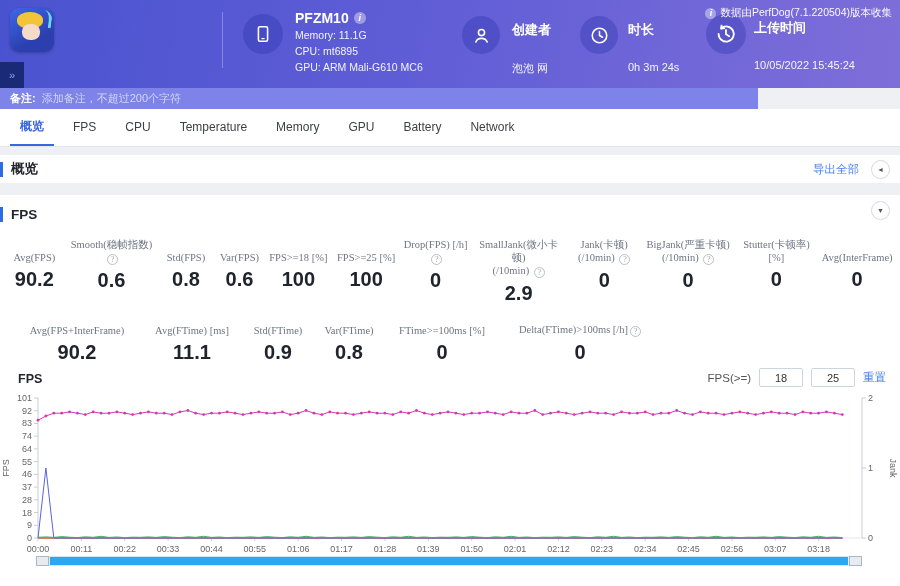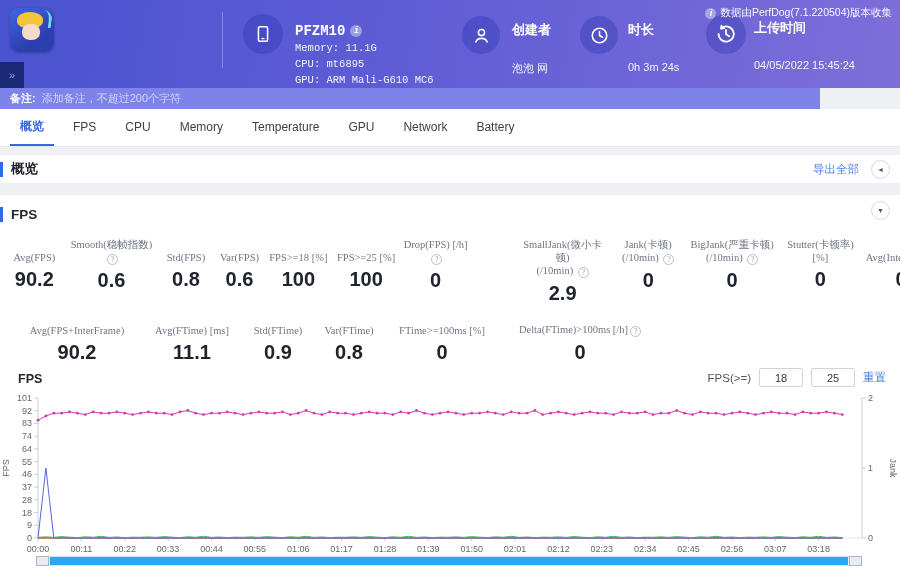--- a/index.html
+++ b/index.html
@@ -19,33 +19,33 @@
   .app-info { position:absolute; left:64px; top:9px; }
   .app-title { font-size:15px; font-weight:bold; margin-bottom:5px; }
   .app-line { font-size:10.5px; color:rgba(255,255,255,.92); line-height:14px; display:flex; align-items:center; gap:4px; }
   .app-pkg { font-size:10.5px; color:rgba(255,255,255,.92); margin-top:3px; }
   .hdr-divider { position:absolute; left:222px; top:12px; width:1px; height:56px; background:rgba(255,255,255,.28); }
   .hcircle { position:absolute; border-radius:50%; background:rgba(40,48,170,.35); display:flex; align-items:center; justify-content:center; }
   .device-circle { left:243px; top:14px; width:40px; height:40px; }
   .creator-circle { left:462px; top:16px; width:38px; height:38px; }
   .duration-circle { left:580px; top:16px; width:38px; height:38px; }
   .upload-circle { left:706px; top:14px; width:40px; height:40px; }
-  .device-text { position:absolute; left:295px; top:23px;font-family:Liberation Mono, monospace; }
+  .device-text { position:absolute; left:295px; top:10px; }
   .device-name { font-size:14px; font-weight:bold; display:flex; align-items:center; gap:5px; }
   .device-line { font-size:10.5px; color:rgba(255,255,255,.92); margin-top:3px; line-height:13px; }
   .info-dot { display:inline-flex; width:12px; height:12px; border-radius:50%; background:rgba(255,255,255,.4);
     color:#fff; font-size:9px; font-weight:bold; align-items:center; justify-content:center; font-style:italic; }
   .hcol-text { position:absolute; }
   .creator-text { left:512px; top:21px; } .duration-text { left:628px; top:21px; } .upload-text { left:754px; top:19px; }
   .hcol-label { font-size:13px; font-weight:bold; }
   .hcol-value { font-size:11px; color:rgba(255,255,255,.92); margin-top:22px; }
   .collect-note { position:absolute; right:8px; top:6px; font-size:10.5px; color:rgba(255,255,255,.95); display:flex; align-items:center; gap:4px; }
 
   
-  .note-bar { width:820px; height:21px; background:#7d83e8; display:flex; align-items:center; padding-left:10px; font-size:11px; }
+  .note-bar { width:758px; height:21px; background:#7d83e8; display:flex; align-items:center; padding-left:10px; font-size:11px; }
   .note-label { color:#fff; font-weight:bold; margin-right:6px; }
   .note-placeholder { color:rgba(255,255,255,.65); }
 
   
   .tabs { width:900px; height:38px; background:#fff; border-bottom:1px solid #e4e7ec; display:flex; align-items:stretch; padding-left:10px; }
   .tab { font-size:12px; color:#3c3f44; padding:0 10px; margin-right:9px; display:flex; align-items:center; cursor:pointer; border-bottom:2px solid transparent; }
   .tab.active { color:#3a66e0; font-weight:bold; border-bottom-color:#3a66e0; }
 
   .gap1 { height:8px; } .gap2 { height:12px; }
 
@@ -142,43 +142,43 @@
 
     <div class="hcircle upload-circle">
       <svg width="24" height="24" viewBox="0 0 24 24">
         <path d="M4.6 12 a7.6 7.6 0 1 0 2.6-5.7" stroke="#fff" stroke-width="1.8" fill="none" stroke-linecap="round"></path>
         <path d="M7.6 2.8 L7.1 6.6 L10.9 6.1" stroke="#fff" stroke-width="1.8" fill="none" stroke-linejoin="round"></path>
         <path d="M12 8 V12.3 l3.2 1.9" stroke="#fff" stroke-width="1.8" fill="none" stroke-linecap="round"></path>
       </svg>
     </div>
     <div class="hcol-text upload-text">
       <div class="hcol-label">上传时间</div>
-      <div class="hcol-value">04/05/2022 15:45:24</div>
+      <div class="hcol-value">10/05/2022 15:45:24</div>
     </div>
 
     <div class="collect-note">
       <span class="info-dot" style="width:11px;height:11px;">i</span>
       <span>数据由PerfDog(7.1.220504)版本收集</span>
     </div>
   </div>
 
   <div class="note-bar">
     <span class="note-label">备注:</span>
     <span class="note-placeholder">添加备注，不超过200个字符</span>
   </div>
 
   <div class="tabs" id="tabs">
       <div class="tab active">概览</div>
       <div class="tab">FPS</div>
       <div class="tab">CPU</div>
+      <div class="tab">Temperature</div>
       <div class="tab">Memory</div>
-      <div class="tab">Temperature</div>
       <div class="tab">GPU</div>
+      <div class="tab">Battery</div>
       <div class="tab">Network</div>
-      <div class="tab">Battery</div>
     </div>
 
   <div class="gap1"></div>
 
   <div class="overview-bar">
     <div class="accent"></div>
     <div class="sec-title">概览</div>
     <div class="bar-right">
       <span class="link">导出全部</span>
       <span class="circle-btn">◄</span>
@@ -232,21 +232,21 @@
             <span>FPS&gt;=25 [%]</span>
           </div>
           <div class="mval">100</div>
         </div>
         <div class="mcell" style="flex: 0 0 7.8%;">
           <div class="mlabel">
             <span>Drop(FPS) [/h]<span class="qi">?</span></span>
           </div>
           <div class="mval">0</div>
         </div>
-        <div class="mcell" style="flex: 0 0 10.8%; margin-left: 44px;">
+        <div class="mcell" style="flex: 0 0 10.8%;">
           <div class="mlabel">
             <span>SmallJank(微小卡顿)</span>
             <span>(/10min) <span class="qi">?</span></span>
           </div>
           <div class="mval">2.9</div>
         </div>
         <div class="mcell" style="flex: 0 0 8.4%;">
           <div class="mlabel">
             <span>Jank(卡顿)</span>
             <span>(/10min) <span class="qi">?</span></span>

